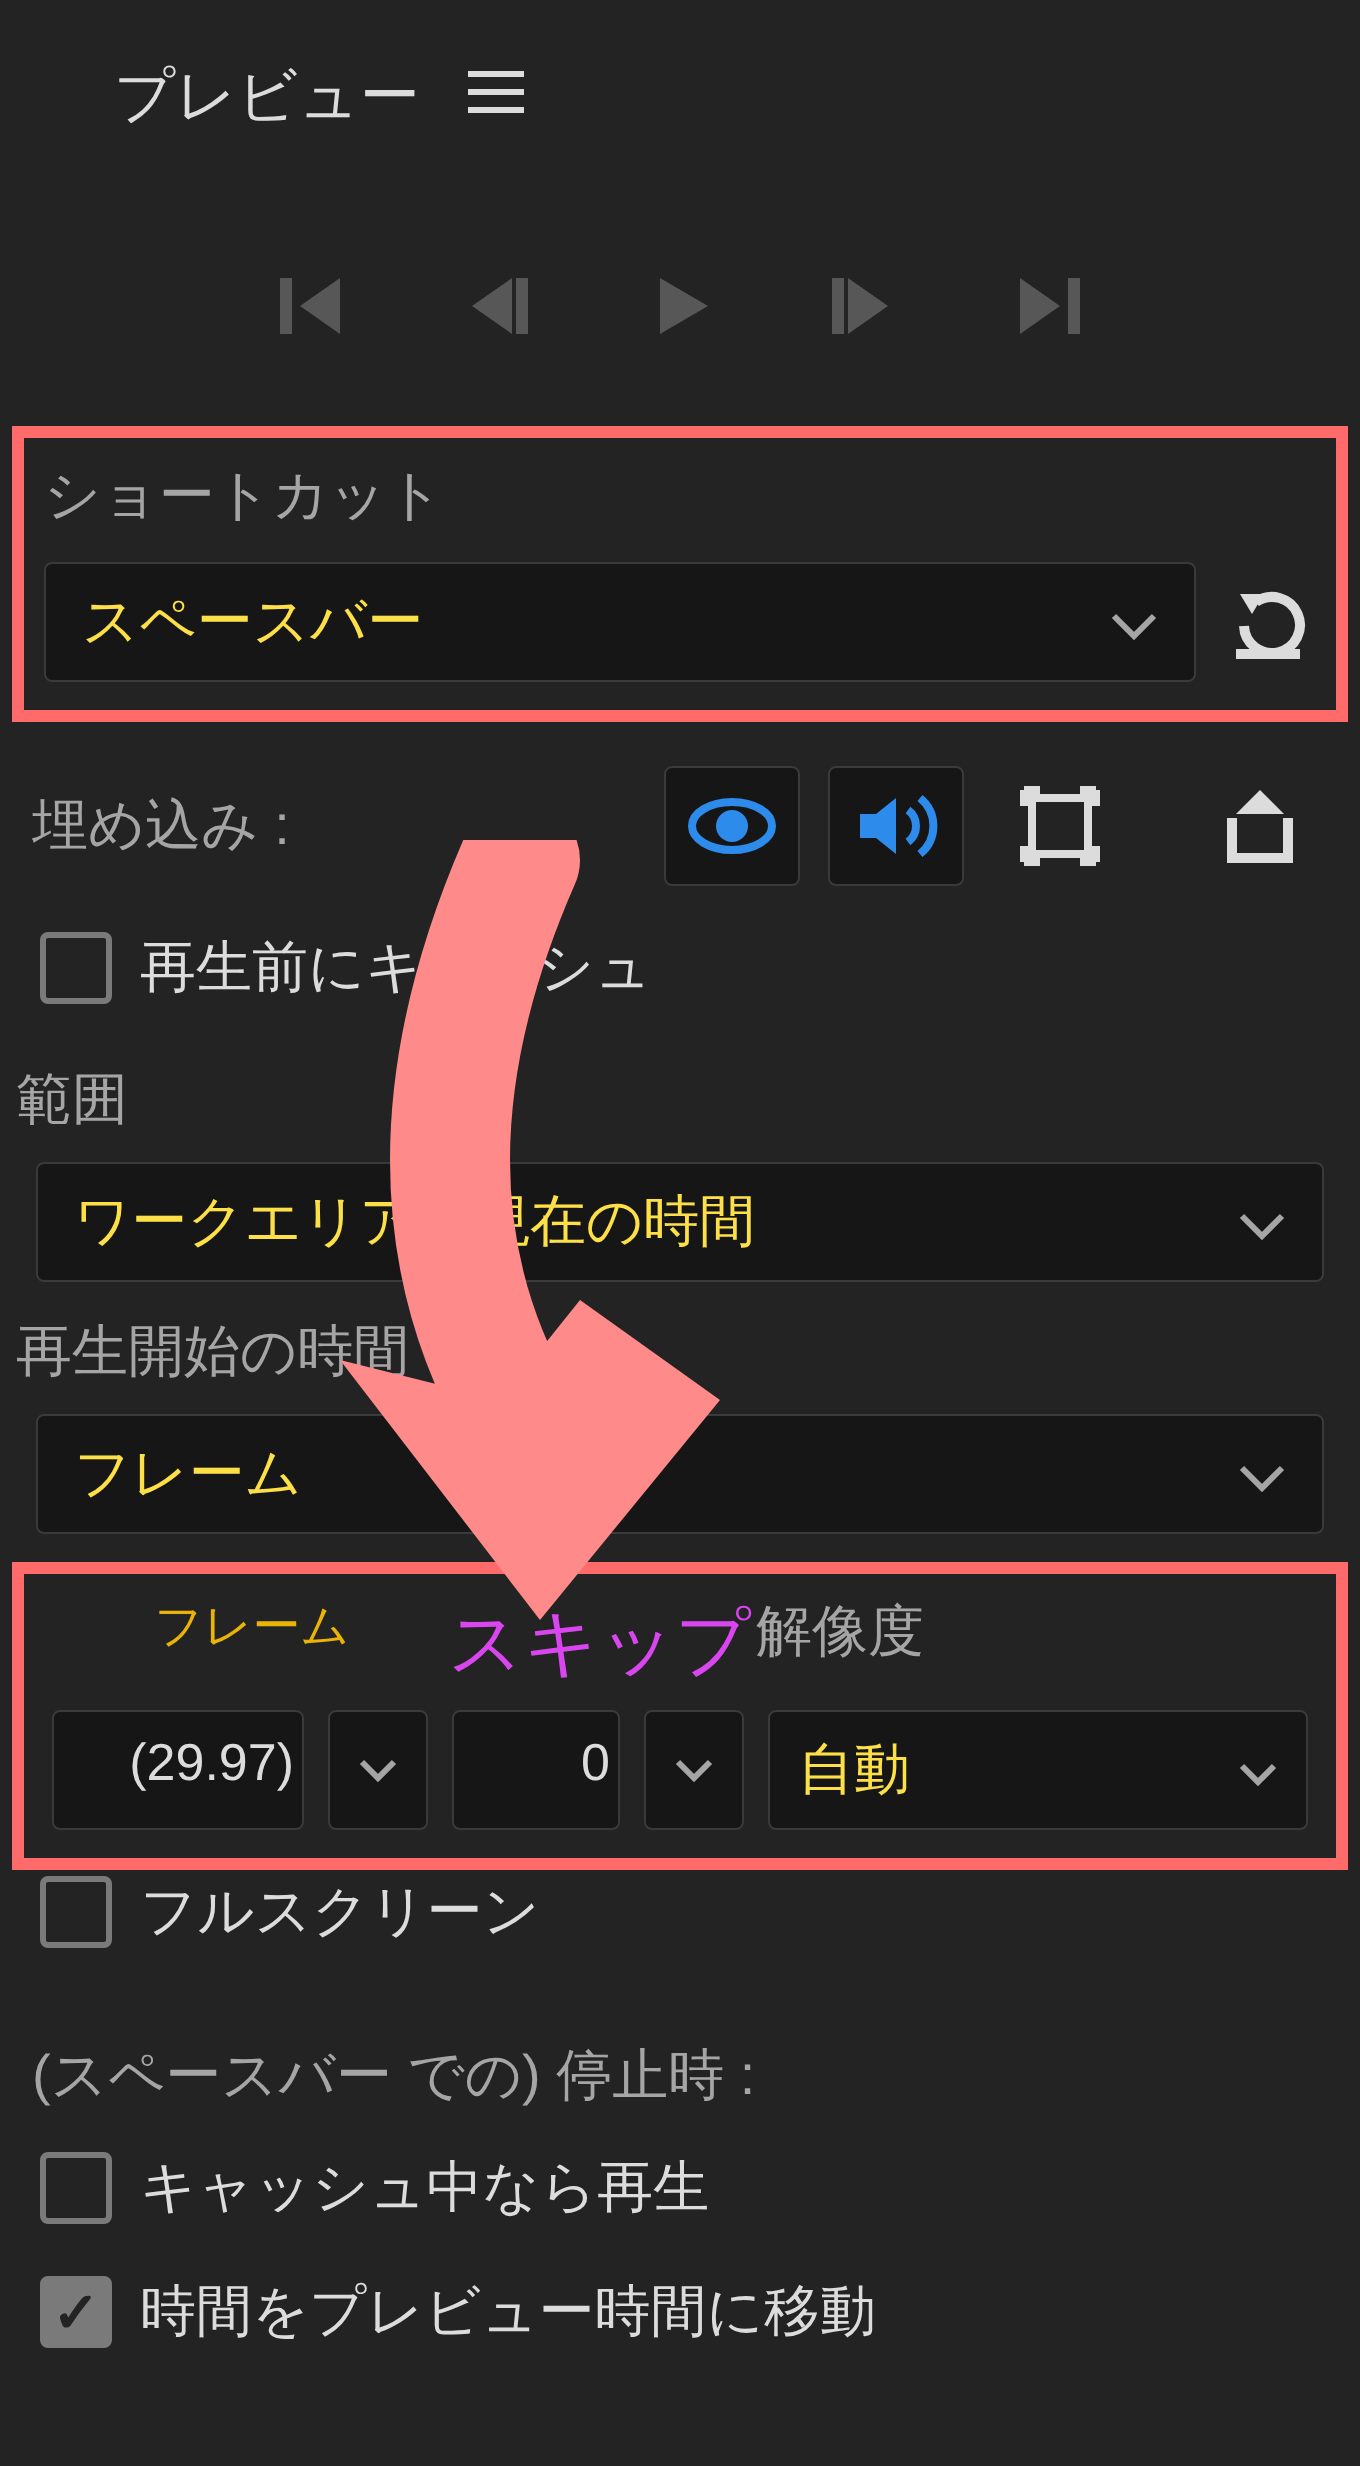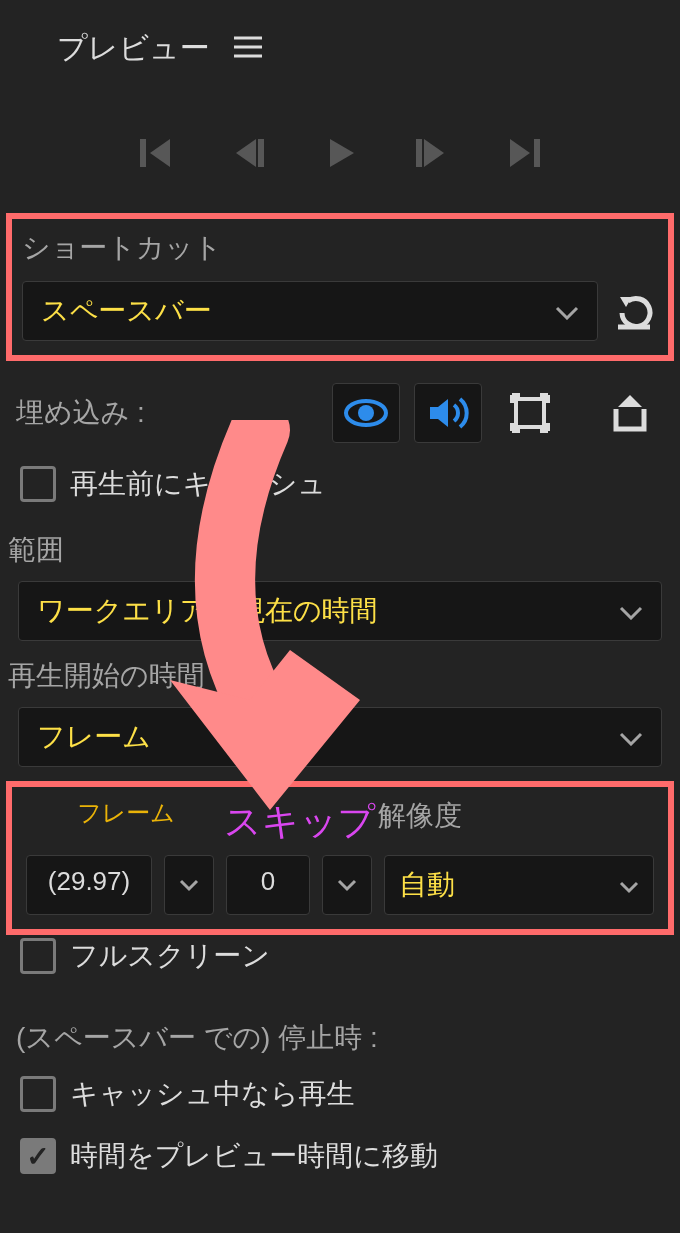--- a/index.html
+++ b/index.html
@@ -161,21 +161,21 @@
       display: flex;
       gap: 12px;
       padding: 0 4px;
     }
     .num-input {
       background: #161616;
       border: 1px solid #3a3a3a;
       border-radius: 4px;
       color: #dcdcdc;
       font-size: 26px;
-      text-align: center;
+      text-align: right;
       padding: 10px 4px;
     }
     .mini-chev-box {
       background: #161616;
       border: 1px solid #3a3a3a;
       border-radius: 4px;
       width: 50px;
       display: flex;
       align-items: center;
       justify-content: center;

